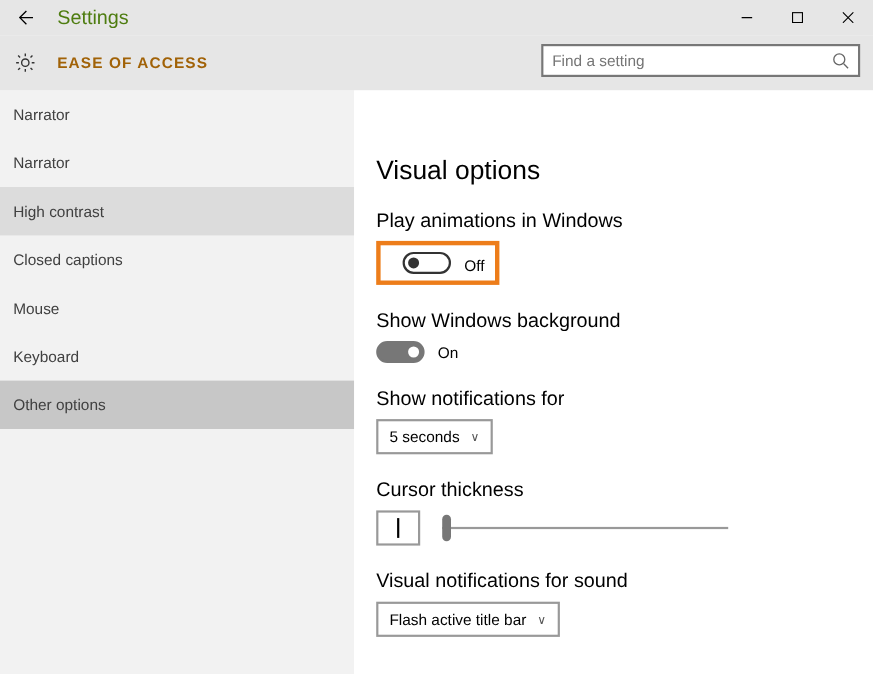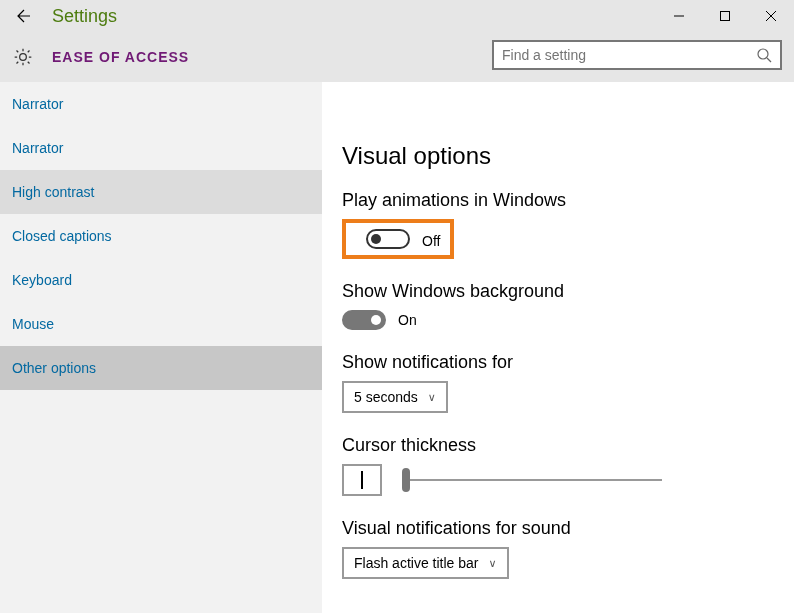--- a/index.html
+++ b/index.html
@@ -36,21 +36,21 @@
       align-items: center;
       padding-left: 12px;
       position: relative;
     }
     .gear-icon { width: 22px; height: 22px; display: flex; align-items:center; justify-content:center; }
     .header-title {
       font-size: 14px;
       font-weight: 600;
       letter-spacing: 1px;
       margin-left: 18px;
-      color: #701a75;
+      color: #a16207;
     }
     .search-box {
       position: absolute;
       right: 12px;
       top: 8px;
       width: 290px;
       height: 30px;
       border: 2px solid #777;
       background: #fff;
       display: flex;
@@ -69,21 +69,21 @@
     .sidebar {
       width: 322px;
       background: #f2f2f2;
     }
     .sidebar-item {
       height: 44px;
       display: flex;
       align-items: center;
       padding-left: 12px;
       font-size: 14px;
-      color: #0369a1;
+      color: #404040;
     }
     .sidebar-item.hover { background: #dcdcdc; }
     .sidebar-item.selected { background: #c7c7c7; }
     .main {
       flex: 1;
       padding: 26px 20px 0 20px;
       background: #fff;
     }
     .section-title {
       font-size: 24px;
@@ -204,24 +204,24 @@
     <div class="sidebar-item">
         <span>Narrator</span>
       </div>
     <div class="sidebar-item hover">
         <span>High contrast</span>
       </div>
     <div class="sidebar-item">
         <span>Closed captions</span>
       </div>
     <div class="sidebar-item">
+        <span>Mouse</span>
+      </div>
+    <div class="sidebar-item">
         <span>Keyboard</span>
-      </div>
-    <div class="sidebar-item">
-        <span>Mouse</span>
       </div>
     <div class="sidebar-item selected">
         <span>Other options</span>
       </div>
   </div>
 
   <div class="main">
     <div class="section-title">Visual options</div>
 
     <div class="setting-block">

